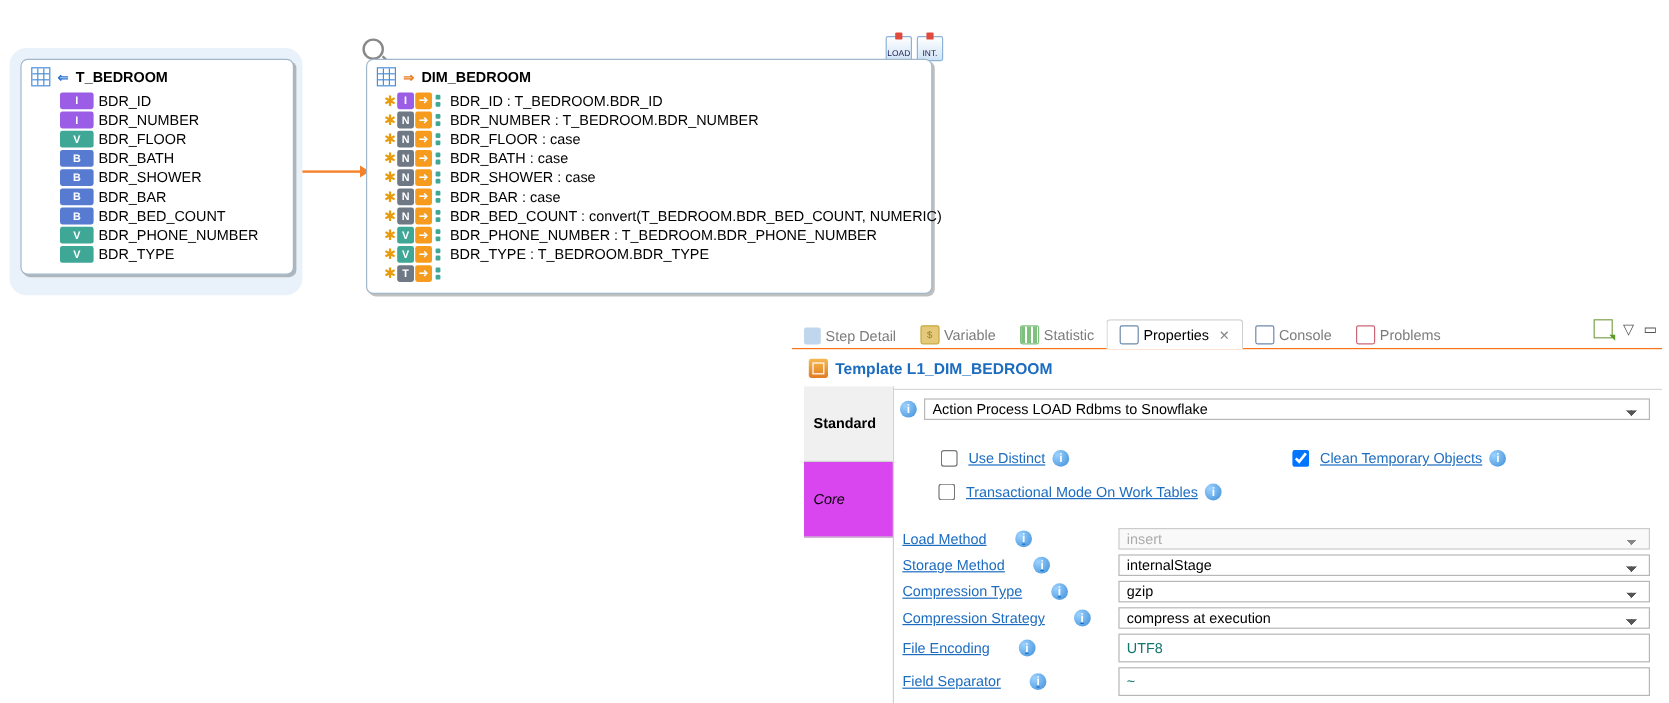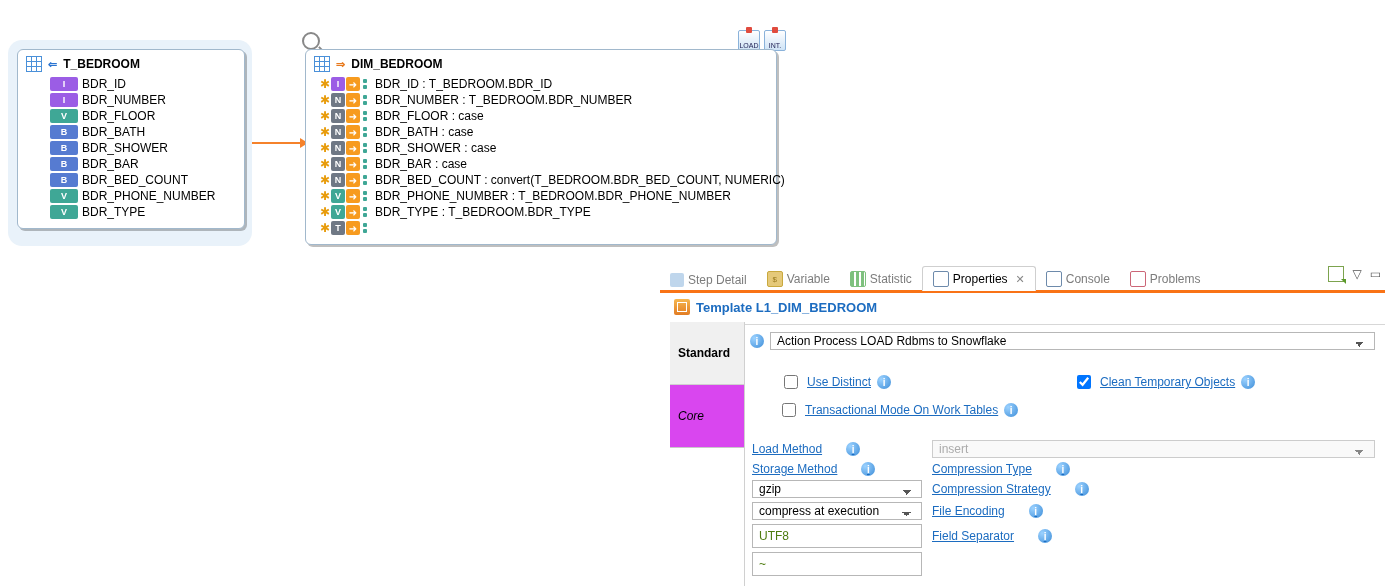--- a/index.html
+++ b/index.html
@@ -245,21 +245,21 @@
   
   .tab-strip {
     position: absolute;
     left: 660px;
     top: 264px;
     right: 6px;
     height: 26px;
     display: flex;
     align-items: flex-end;
     gap: 0;
-    border-bottom: 3px solid #f97316;
+    border-bottom: 1px solid #f97316;
     color: #7C7C7C;
   }
   .tab-item {
     display: flex;
     align-items: center;
     gap: 4px;
     padding: 4px 10px 3px 10px;
     font-size: 12px;
     cursor: default;
   }
@@ -415,21 +415,21 @@
     color: #888;
     background-color: #F7F7F7;
   }
   .wide-text {
     flex: 1;
     height: 22px;
     border: 1px solid #B7B7B7;
     background: #fff;
     font-size: 12px;
     padding: 0 6px;
-    color: #4d7c0f;
+    color: #0f766e;
   }
 
   .check-row {
     display: flex;
     align-items: center;
     gap: 6px;
     margin-left: 2px;
     height: 24px;
   }
   .check-row input[type=checkbox]{
@@ -732,20 +732,21 @@
   <div class="kv-table" id="kv-table">
       <div class="kv-label">
         <span>Load Method</span>
         <span class="info-dot">i</span>
       </div>
       <select class="wide-select" disabled=""><option>insert</option></select>
       <div class="kv-label">
         <span>Storage Method</span>
         <span class="info-dot">i</span>
       </div>
+      <select class="wide-select"><option>internalStage</option></select>
       <div class="kv-label">
         <span>Compression Type</span>
         <span class="info-dot">i</span>
       </div>
       <select class="wide-select"><option>gzip</option></select>
       <div class="kv-label">
         <span>Compression Strategy</span>
         <span class="info-dot">i</span>
       </div>
       <select class="wide-select"><option>compress at execution</option></select>

